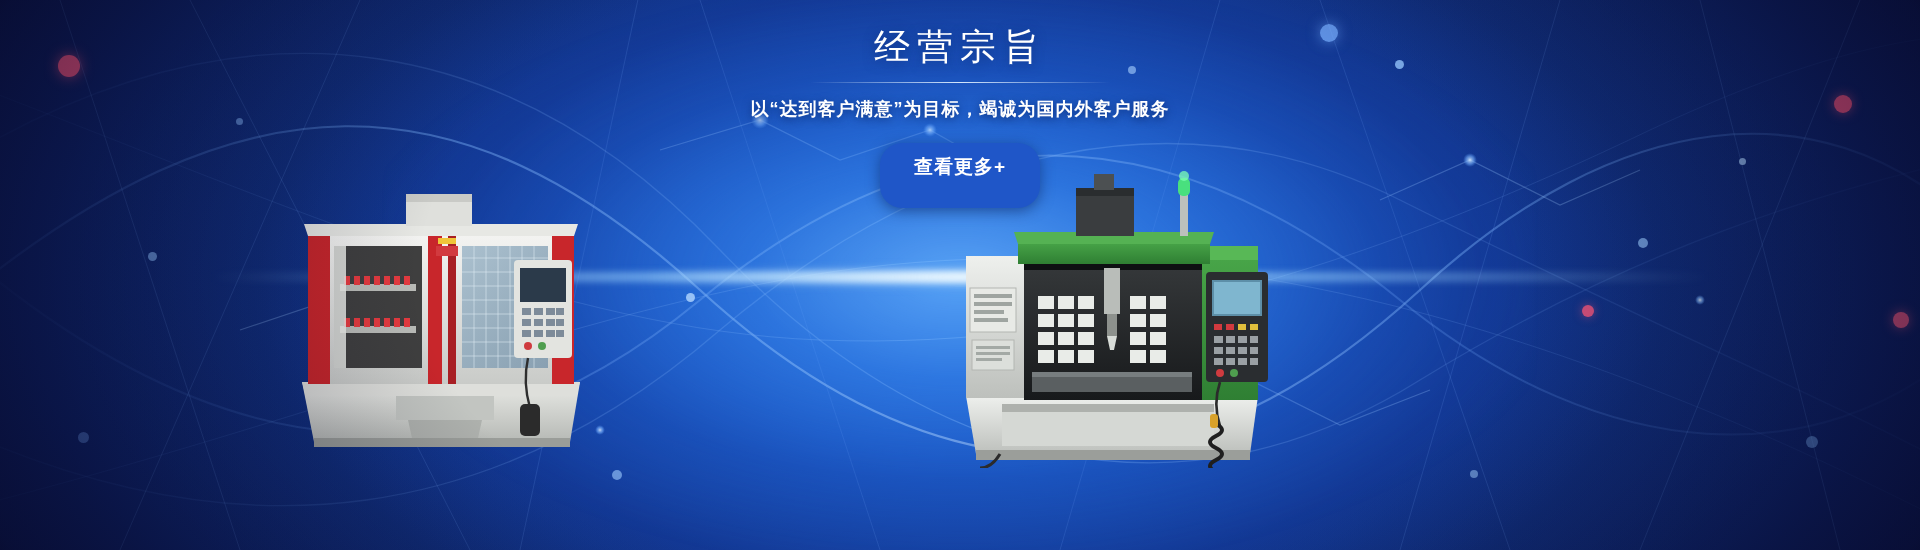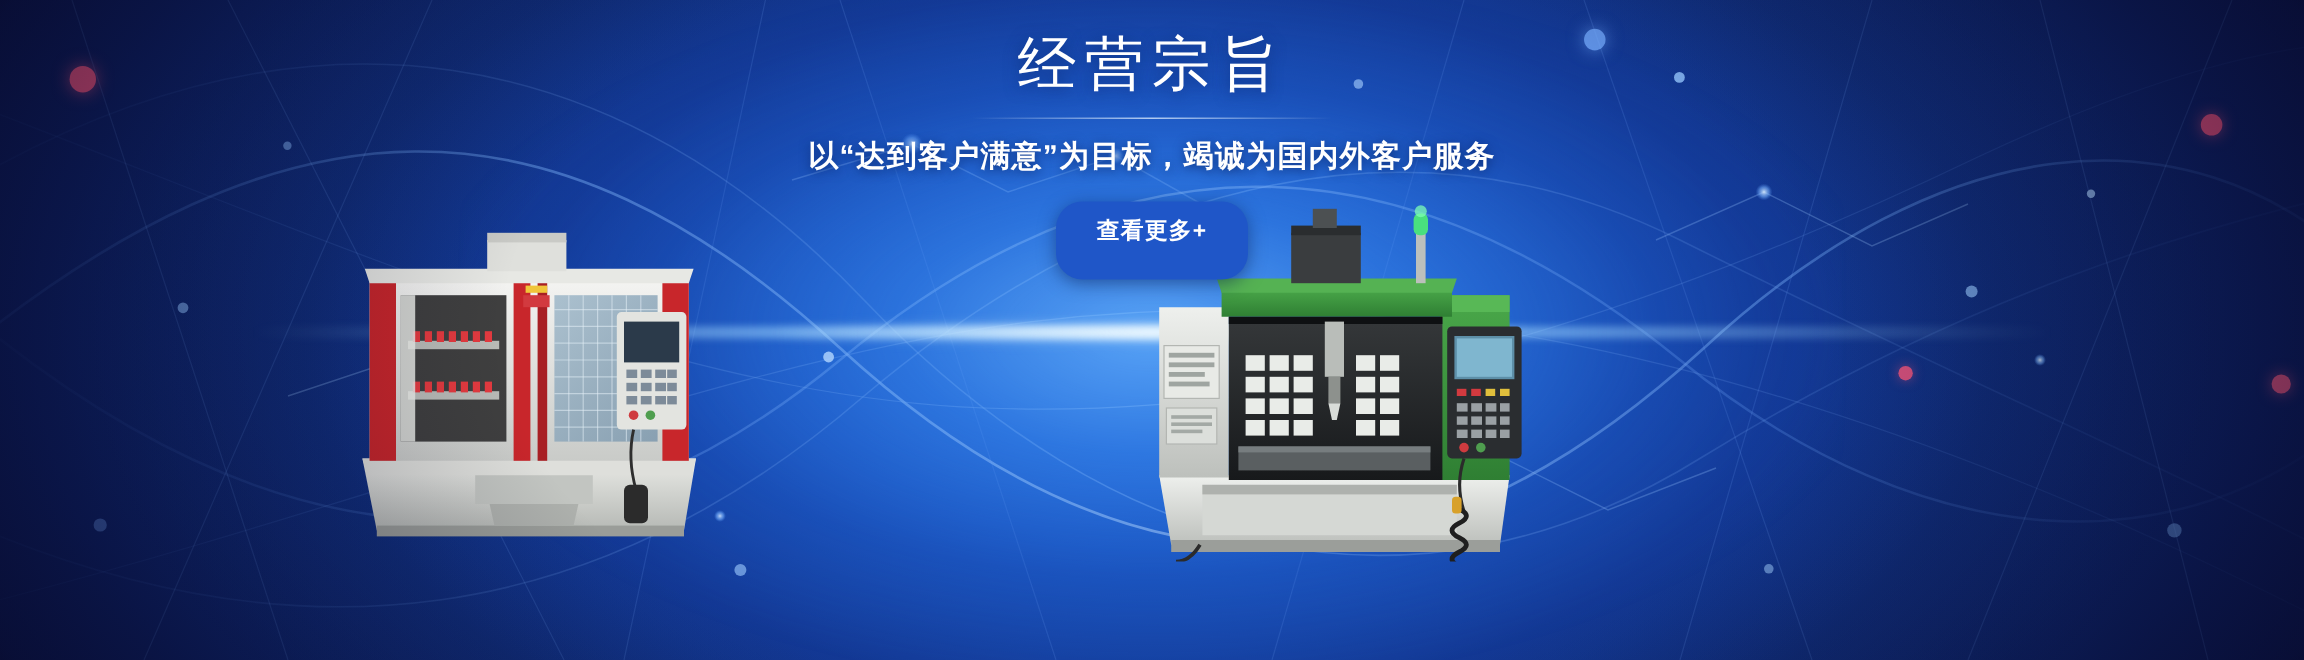--- a/index.html
+++ b/index.html
@@ -55,37 +55,37 @@
   .content {
     position:absolute; left:0; top:0; width:1920px; height:550px;
     z-index:40;
   }
   .headline-wrap {
     position:absolute; left:50%; top:26px;
     transform:translateX(-50%);
     text-align:center; width:900px;
   }
   .title {
-    font-size:49px; font-weight:400; color:#ffffff;
+    font-size:36px; font-weight:400; color:#ffffff;
     letter-spacing:7px; line-height:1.18;
     text-shadow:0 2px 12px rgba(10,40,110,0.7);
   }
   .subtitle {
     margin-top:12px;
     font-size:25px; font-weight:700; color:#ffffff;
     letter-spacing:1.5px;
     text-shadow:0 2px 9px rgba(8,35,100,0.75);
   }
   .rule {
     width:300px; height:1px; margin:14px auto 0;
     background:linear-gradient(90deg, rgba(200,225,255,0) 0%, rgba(223,238,255,0.95) 50%, rgba(200,225,255,0) 100%);
   }
   .tagline {
     margin-top:14px;
-    font-size:25px; font-weight:700; color:#ffffff;
+    font-size:18px; font-weight:700; color:#ffffff;
     letter-spacing:1px;
     text-shadow:0 2px 9px rgba(8,35,100,0.75);
   }
   .cta {
     display:inline-block; margin-top:22px;
     padding:11px 34px 28px;
     border:none; border-radius:22px;
     background:#1f56c8;
     color:#ffffff; font-size:19px; font-weight:700; letter-spacing:1px;
     cursor:pointer;

